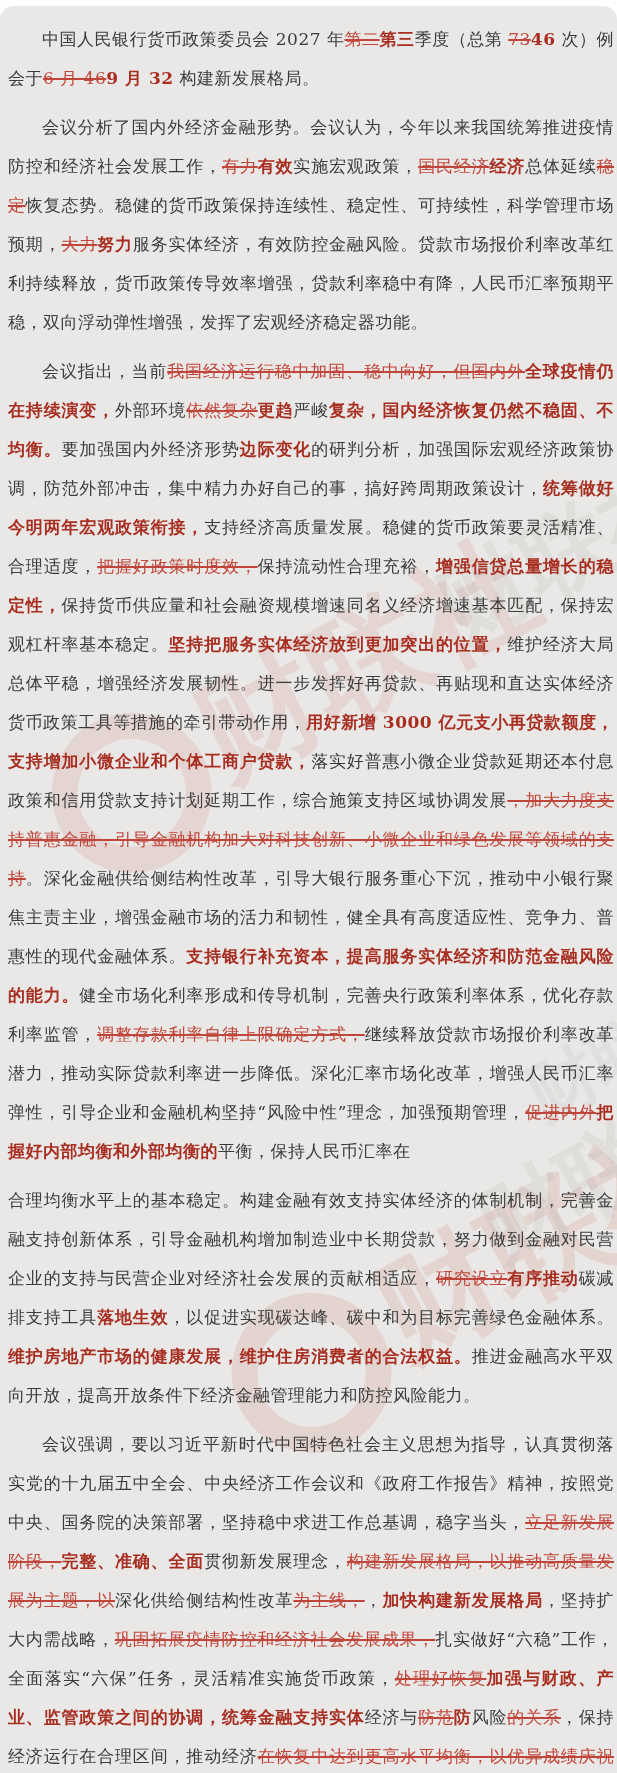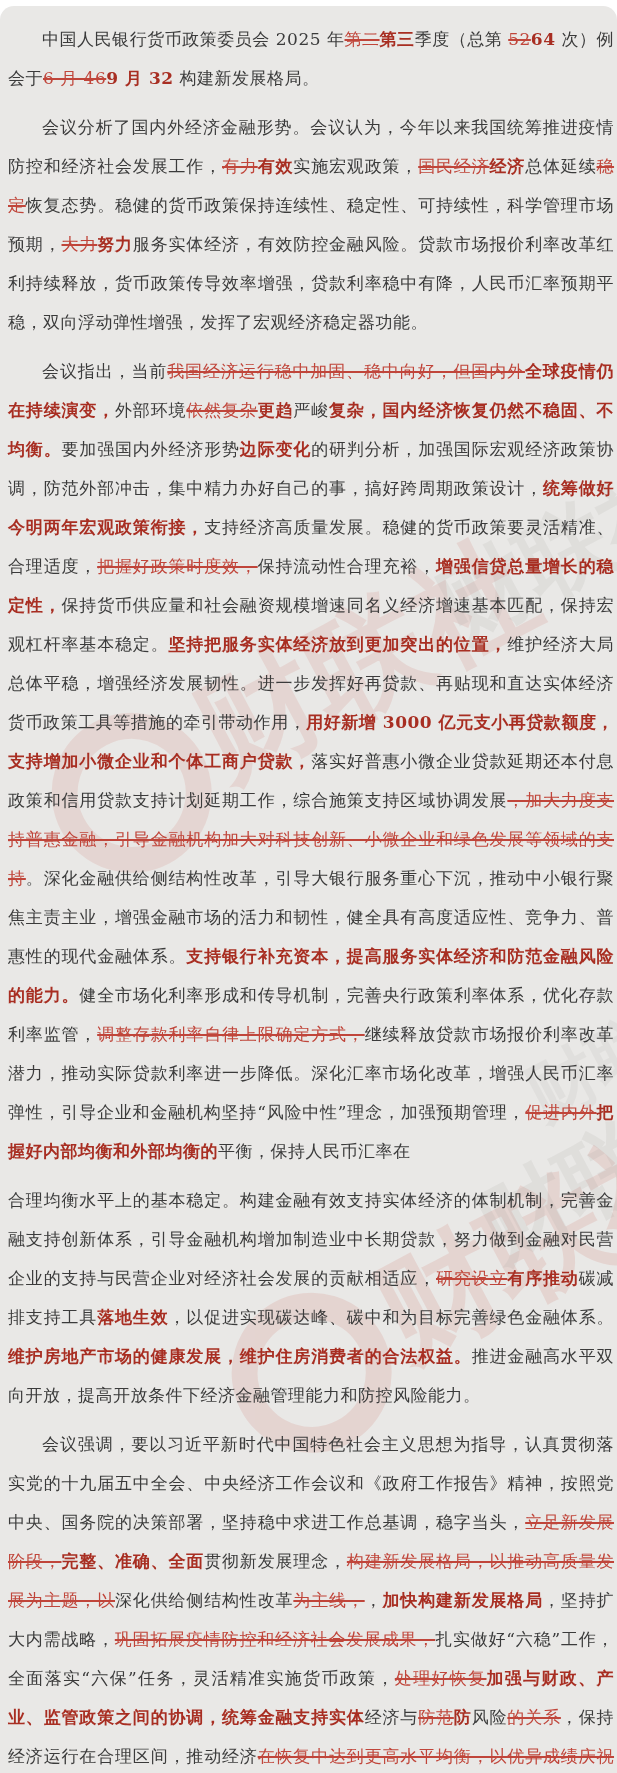--- a/index.html
+++ b/index.html
@@ -55,19 +55,19 @@
 
 <div class="page">
   <div class="wm-layer" id="wm-layer">
       <div class="wm" style="left: 30px; top: 620px; font-size: 120px; color: rgb(192, 57, 43); opacity: 0.1;"><span class="ring" style="height: 108px; width: 108px; border-width: 26px; border-color: rgb(192, 57, 43);"></span><span>财联社</span></div>
       <div class="wm" style="left: 210px; top: 1200px; font-size: 120px; color: rgb(192, 57, 43); opacity: 0.11;"><span class="ring" style="height: 108px; width: 108px; border-width: 26px; border-color: rgb(192, 57, 43);"></span><span>财联社</span></div>
       <div class="wm" style="left: 430px; top: 500px; font-size: 90px; color: rgb(154, 152, 148); opacity: 0.12;"><span>财联社</span></div>
       <div class="wm" style="left: 470px; top: 1120px; font-size: 90px; color: rgb(154, 152, 148); opacity: 0.12;"><span>财联社</span></div>
       <div class="wm" style="left: 520px; top: 1010px; font-size: 70px; color: rgb(154, 152, 148); opacity: 0.1;"><span>财联社</span></div>
     </div>
   <div class="doc" id="doc">
-      <p class="para indent"><span class="run-n">中国人民银行货币政策委员会 2025 年</span><span class="run-d">第二</span><span class="run-a">第三</span><span class="run-n">季度（总第 </span><span class="run-d">52</span><span class="run-a">64</span><span class="run-n"> 次）例会于</span><span class="run-d">6 月 46</span><span class="run-a">9 月 32</span><span class="run-n"> 构建新发展格局。</span></p>
+      <p class="para indent"><span class="run-n">中国人民银行货币政策委员会 2027 年</span><span class="run-d">第二</span><span class="run-a">第三</span><span class="run-n">季度（总第 </span><span class="run-d">73</span><span class="run-a">46</span><span class="run-n"> 次）例会于</span><span class="run-d">6 月 46</span><span class="run-a">9 月 32</span><span class="run-n"> 构建新发展格局。</span></p>
       <p class="para indent"><span class="run-n">会议分析了国内外经济金融形势。会议认为，今年以来我国统筹推进疫情防控和经济社会发展工作，</span><span class="run-d">有力</span><span class="run-a">有效</span><span class="run-n">实施宏观政策，</span><span class="run-d">国民经济</span><span class="run-a">经济</span><span class="run-n">总体延续</span><span class="run-d">稳定</span><span class="run-n">恢复态势。稳健的货币政策保持连续性、稳定性、可持续性，科学管理市场预期，</span><span class="run-d">大力</span><span class="run-a">努力</span><span class="run-n">服务实体经济，有效防控金融风险。贷款市场报价利率改革红利持续释放，货币政策传导效率增强，贷款利率稳中有降，人民币汇率预期平稳，双向浮动弹性增强，发挥了宏观经济稳定器功能。</span></p>
       <p class="para indent"><span class="run-n">会议指出，当前</span><span class="run-d">我国经济运行稳中加固、稳中向好，但国内外</span><span class="run-a">全球疫情仍在持续演变，</span><span class="run-n">外部环境</span><span class="run-d">依然复杂</span><span class="run-a">更趋</span><span class="run-n">严峻</span><span class="run-a">复杂，国内经济恢复仍然不稳固、不均衡。</span><span class="run-n">要加强国内外经济形势</span><span class="run-a">边际变化</span><span class="run-n">的研判分析，加强国际宏观经济政策协调，防范外部冲击，集中精力办好自己的事，搞好跨周期政策设计，</span><span class="run-a">统筹做好今明两年宏观政策衔接，</span><span class="run-n">支持经济高质量发展。稳健的货币政策要灵活精准、合理适度，</span><span class="run-d">把握好政策时度效，</span><span class="run-n">保持流动性合理充裕，</span><span class="run-a">增强信贷总量增长的稳定性，</span><span class="run-n">保持货币供应量和社会融资规模增速同名义经济增速基本匹配，保持宏观杠杆率基本稳定。</span><span class="run-a">坚持把服务实体经济放到更加突出的位置，</span><span class="run-n">维护经济大局总体平稳，增强经济发展韧性。进一步发挥好再贷款、再贴现和直达实体经济货币政策工具等措施的牵引带动作用，</span><span class="run-a">用好新增 3000 亿元支小再贷款额度，支持增加小微企业和个体工商户贷款，</span><span class="run-n">落实好普惠小微企业贷款延期还本付息政策和信用贷款支持计划延期工作，综合施策支持区域协调发展</span><span class="run-d">，加大力度支持普惠金融，引导金融机构加大对科技创新、小微企业和绿色发展等领域的支持</span><span class="run-n">。深化金融供给侧结构性改革，引导大银行服务重心下沉，推动中小银行聚焦主责主业，增强金融市场的活力和韧性，健全具有高度适应性、竞争力、普惠性的现代金融体系。</span><span class="run-a">支持银行补充资本，提高服务实体经济和防范金融风险的能力。</span><span class="run-n">健全市场化利率形成和传导机制，完善央行政策利率体系，优化存款利率监管，</span><span class="run-d">调整存款利率自律上限确定方式，</span><span class="run-n">继续释放贷款市场报价利率改革潜力，推动实际贷款利率进一步降低。深化汇率市场化改革，增强人民币汇率弹性，引导企业和金融机构坚持“风险中性”理念，加强预期管理，</span><span class="run-d">促进内外</span><span class="run-a">把握好内部均衡和外部均衡的</span><span class="run-n">平衡，保持人民币汇率在</span></p>
       <p class="para"><span class="run-n">合理均衡水平上的基本稳定。构建金融有效支持实体经济的体制机制，完善金融支持创新体系，引导金融机构增加制造业中长期贷款，努力做到金融对民营企业的支持与民营企业对经济社会发展的贡献相适应，</span><span class="run-d">研究设立</span><span class="run-a">有序推动</span><span class="run-n">碳减排支持工具</span><span class="run-a">落地生效</span><span class="run-n">，以促进实现碳达峰、碳中和为目标完善绿色金融体系。</span><span class="run-a">维护房地产市场的健康发展，维护住房消费者的合法权益。</span><span class="run-n">推进金融高水平双向开放，提高开放条件下经济金融管理能力和防控风险能力。</span></p>
       <p class="para indent"><span class="run-n">会议强调，要以习近平新时代中国特色社会主义思想为指导，认真贯彻落实党的十九届五中全会、中央经济工作会议和《政府工作报告》精神，按照党中央、国务院的决策部署，坚持稳中求进工作总基调，稳字当头，</span><span class="run-d">立足新发展阶段，</span><span class="run-a">完整、准确、全面</span><span class="run-n">贯彻新发展理念，</span><span class="run-d">构建新发展格局，以推动高质量发展为主题，以</span><span class="run-n">深化供给侧结构性改革</span><span class="run-d">为主线，</span><span class="run-n">，</span><span class="run-a">加快构建新发展格局</span><span class="run-n">，坚持扩大内需战略，</span><span class="run-d">巩固拓展疫情防控和经济社会发展成果，</span><span class="run-n">扎实做好“六稳”工作，全面落实“六保”任务，灵活精准实施货币政策，</span><span class="run-d">处理好恢复</span><span class="run-a">加强与财政、产业、监管政策之间的协调，统筹金融支持实体</span><span class="run-n">经济与</span><span class="run-d">防范</span><span class="run-a">防</span><span class="run-n">风险</span><span class="run-d">的关系</span><span class="run-n">，保持经济运行在合理区间，推动经济</span><span class="run-d">在恢复中达到更高水平均衡，以优异成绩庆祝中国共产党成立 100 周年</span></p>
     </div>
 </div>
 
 </body></html>

